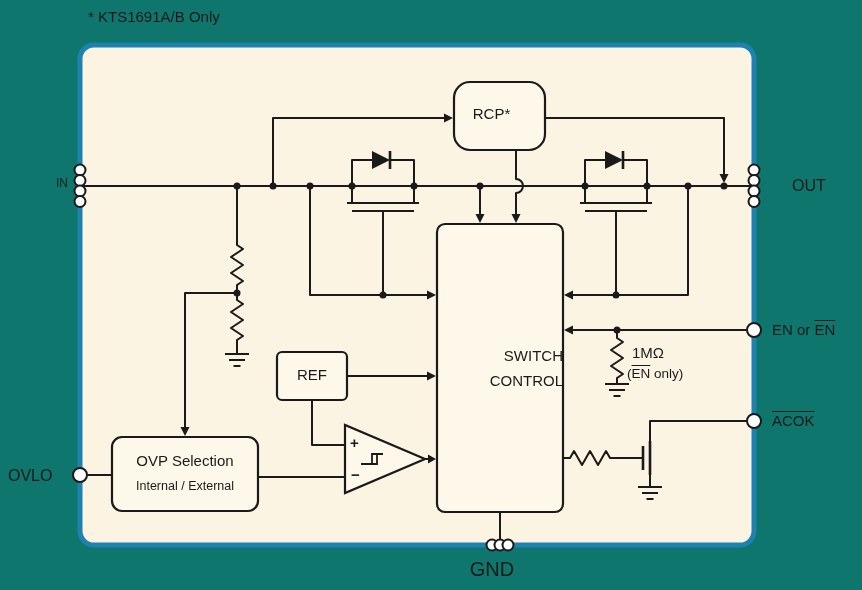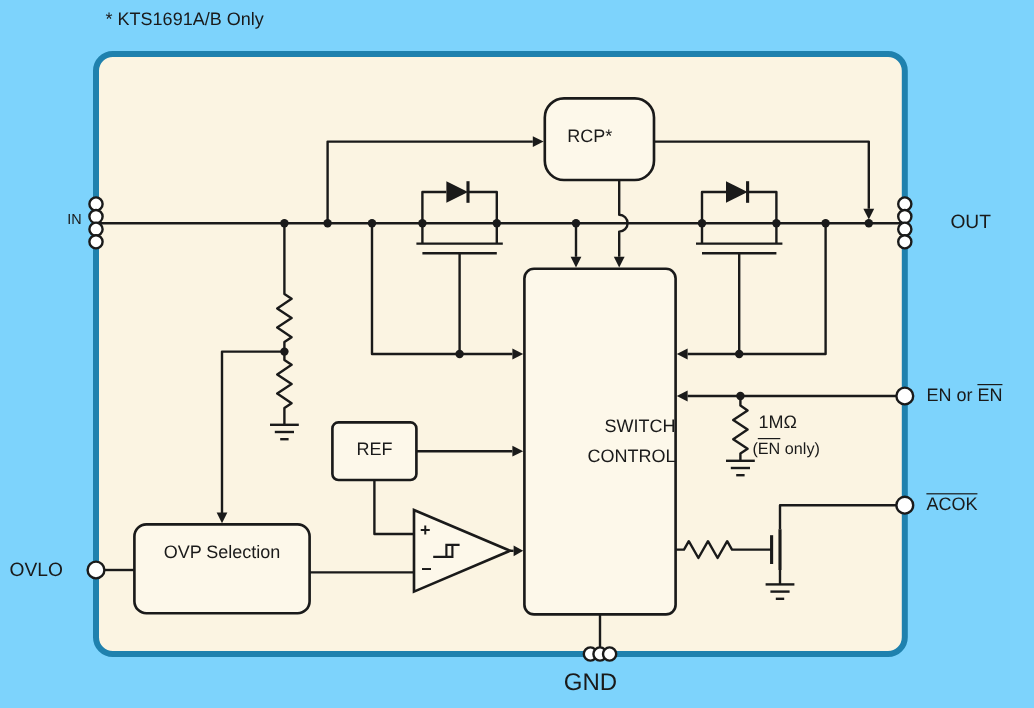--- a/index.html
+++ b/index.html
@@ -5,21 +5,21 @@
   :root{
     --border:#1f81ae;
     --background:#fbf4e2;
     --line:#1a1a1a;
     --text:#1a1a1a;
     --block-fill:#fdf8ea;
   }
   html,body{margin:0;padding:0;background:#ffffff;}
   .canvas{
     position:relative;width:862px;height:590px;overflow:hidden;
-    font-family:"Liberation Sans", sans-serif;color:var(--text);background:#7dd3fc;
+    font-family:"Liberation Sans", sans-serif;color:var(--text);background:#0f766e;
   }
   .canvas svg{position:absolute;left:0;top:0;}
   .label{position:absolute;white-space:nowrap;line-height:1.2;}
   .ol{text-decoration:overline;}
   .wire{stroke:var(--line);stroke-width:2;fill:none;stroke-linejoin:round;}
   .thin{stroke:var(--line);stroke-width:1.8;fill:none;}
   .bar{stroke:var(--line);stroke-width:2.6;fill:none;}
   .block{fill:var(--block-fill);stroke:var(--line);stroke-width:2.2;}
   .outer{fill:var(--background);stroke:var(--border);stroke-width:5;}
   .dot{fill:var(--line);stroke:none;}
@@ -178,20 +178,21 @@
   <div class="label" style="left:454px;top:105px;width:75px;text-align:center;font-size:15px;">RCP*</div>
 
   <div class="label" style="left:437px;top:343px;width:126px;text-align:right;font-size:15px;line-height:25px;">
     <div>SWITCH</div>
     <div>CONTROL</div>
   </div>
 
   <div class="label" style="left:277px;top:366px;width:70px;text-align:center;font-size:15px;">REF</div>
 
   <div class="label" style="left:112px;top:452px;width:146px;text-align:center;font-size:15px;">OVP Selection</div>
+  <div class="label" style="left:112px;top:479px;width:146px;text-align:center;font-size:12.5px;">Internal / External</div>
 
   <div class="label" style="left:632px;top:344px;font-size:15px;">1MΩ</div>
   <div class="label" style="left:627px;top:366px;font-size:13.5px;"><span>(</span><span class="ol">EN</span><span> only)</span></div>
 
   <div class="label" style="left:350px;top:434px;font-size:15px;font-weight:bold;">+</div>
   <div class="label" style="left:351px;top:466px;font-size:15px;font-weight:bold;">−</div>
 
 </div>
 
 </body></html>

